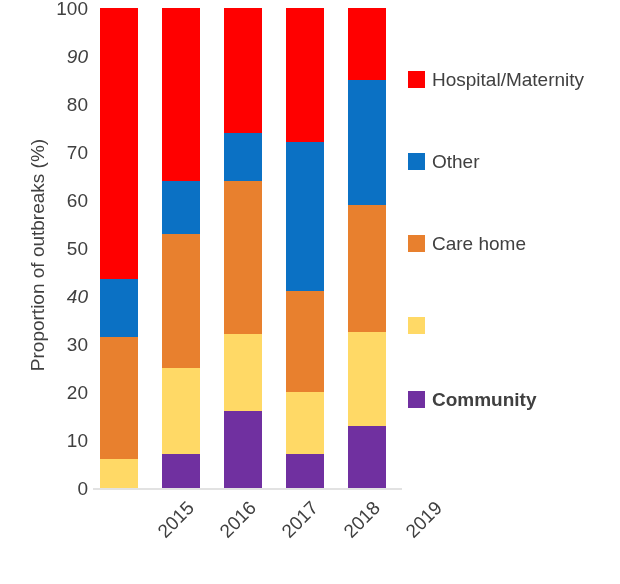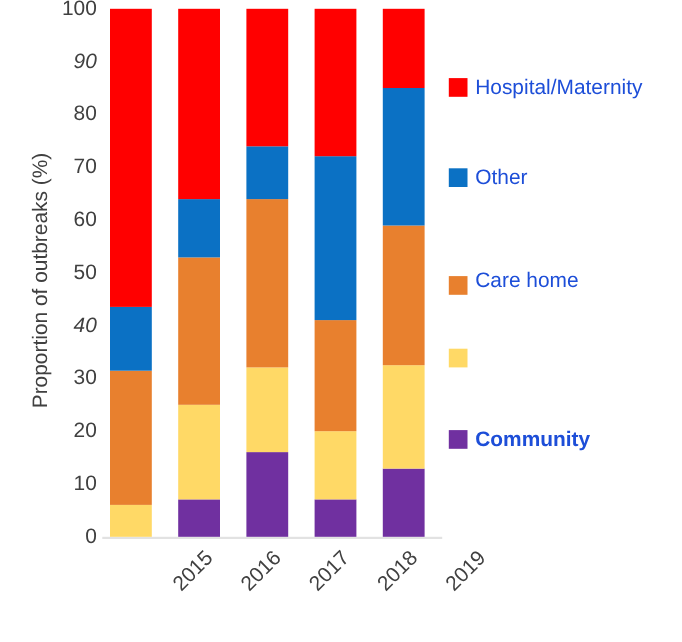--- a/index.html
+++ b/index.html
@@ -139,21 +139,21 @@
   .legend-swatch {
     width: 17px;
     height: 17px;
     flex: 0 0 17px;
     margin-top: 3px;
     margin-right: 7px;
   }
   .legend-label {
     font-size: 19px;
     line-height: 24px;
-    color: #1d4ed8;
+    color: #404040;
     white-space: pre-line;
   }
 </style>
 </head>
 <body>
 
 <div id="chart-root">
 
   <div class="y-axis-title">Proportion of outbreaks (%)</div>
 
@@ -231,21 +231,21 @@
 
   <div class="legend">
       <div class="legend-item" style="top: 0px;">
         <span class="legend-swatch" style="background: rgb(255, 0, 0);"></span>
         <span class="legend-label">Hospital/Maternity</span>
       </div>
       <div class="legend-item" style="top: 82px;">
         <span class="legend-swatch" style="background: rgb(11, 113, 196);"></span>
         <span class="legend-label">Other</span>
       </div>
-      <div class="legend-item" style="top: 176px; align-items: flex-end;">
+      <div class="legend-item" style="top: 164px;">
         <span class="legend-swatch" style="background: rgb(232, 128, 46);"></span>
         <span class="legend-label">Care home</span>
       </div>
       <div class="legend-item" style="top: 246px;">
         <span class="legend-swatch" style="background: rgb(255, 217, 102);"></span>
       </div>
       <div class="legend-item" style="top: 320px; font-weight: bold;">
         <span class="legend-swatch" style="background: rgb(112, 48, 160);"></span>
         <span class="legend-label">Community</span>
       </div>

